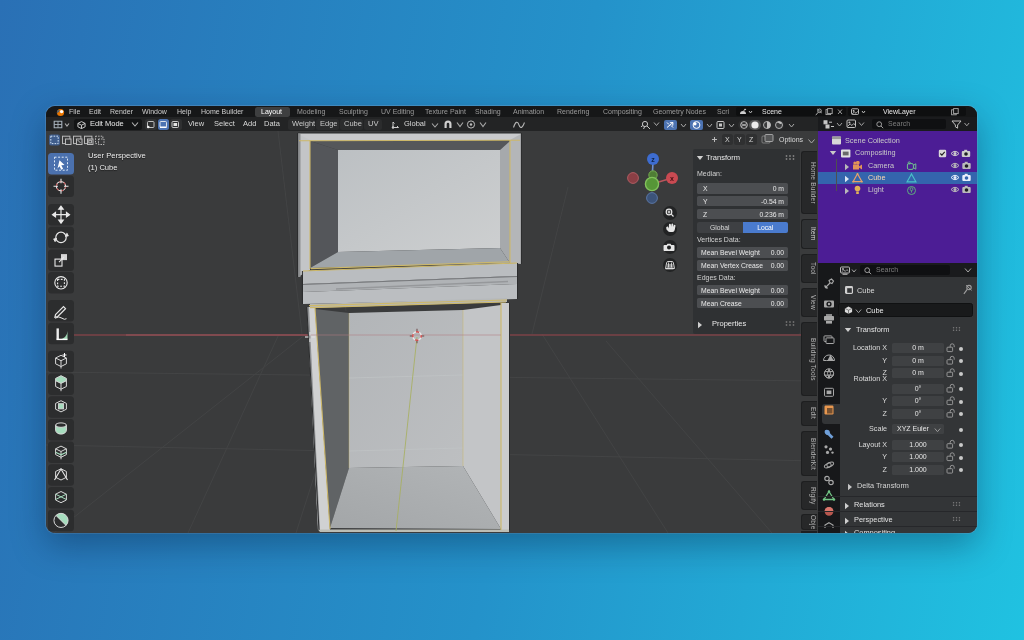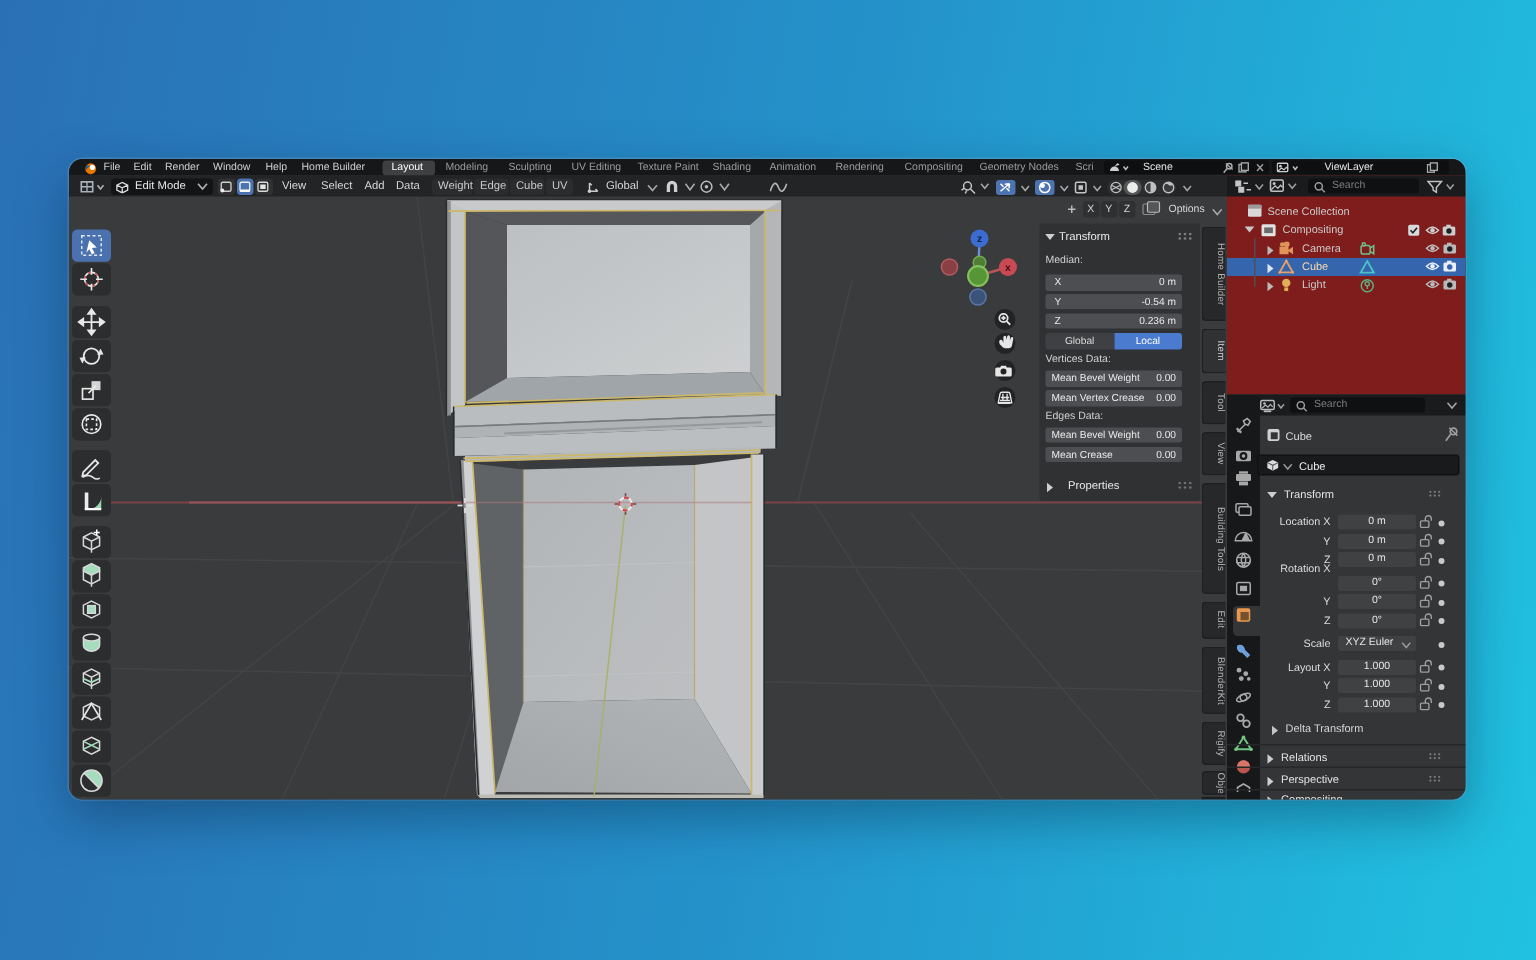--- a/index.html
+++ b/index.html
@@ -24,21 +24,21 @@
   .nfield { position:absolute; left:4px; width:91px; height:10.6px; background:#4c4e51; border-radius:1.5px;
             font-size:6.8px; color:#e9e9e9; line-height:11px; }
   .nfield .l { position:absolute; left:6px; }  .nfield .r { position:absolute; right:4px; }
   .nlab { position:absolute; left:4px; font-size:7px; color:#d2d2d2; }
   
   .vtab { position:absolute; left:755px; width:16px; background:#272829; border:1px solid #1e1f20; border-right:none;
           border-radius:3px 0 0 3px; color:#b4b4b4; font-size:6.5px;
           writing-mode:vertical-rl; text-align:center; letter-spacing:.2px; }
   .vtab.act { background:#2f3133; color:#d8d8d8; }
   
-  #outl { position:absolute; left:772px; top:11px; width:159px; height:146px; background:#7f1d1d; }
+  #outl { position:absolute; left:772px; top:11px; width:159px; height:146px; background:#4c1d95; }
   #outl .hdr { position:absolute; left:0; top:0; width:159px; height:14px; background:#1a1b1d; }
   .orow { position:absolute; left:0; width:159px; height:11.5px; font-size:7.3px; color:#c9c9c9; line-height:12px; }
   
   #props { position:absolute; left:772px; top:157px; width:159px; height:270px; background:#333537; }
   #ptabs { position:absolute; left:0; top:0; width:22px; height:270px; background:#17181a; }
   #pmain { position:absolute; left:22px; top:0; width:137px; height:270px; }
   #phdr  { position:absolute; left:0px; top:0; width:137px; height:14px; background:#1a1b1d; }
   .pfield { position:absolute; left:52px; width:52px; height:10.4px; background:#3f4143; border-radius:1.5px;
             font-size:7px; color:#e6e6e6; text-align:center; line-height:10.8px; }
   .plab { position:absolute; width:47px; text-align:right; font-size:7.2px; color:#dcdcdc; line-height:10.4px; }
@@ -353,20 +353,40 @@
       </g>
       <circle cx="115" cy="5" r="3.6" fill="#ececec"></circle>
       <circle cx="127" cy="5" r="3.5" fill="#3a3b3c" stroke="#c0c0c0" stroke-width="0.9"></circle>
         <path d="M127 1.5 a3.5 3.5 0 0 1 0 7 z" fill="#c0c0c0"></path>
       <circle cx="139" cy="5" r="3.5" fill="#3a3b3c" stroke="#c0c0c0" stroke-width="0.9"></circle>
         <path d="M136 3.2 a3.5 3.5 0 0 1 6 0 q-1.5 1.4 -3 0 q-1.5 -1.4 -3 0 z" fill="#c0c0c0"></path>
       <path d="M149 4 l2.5 3 l2.5 -3" stroke="#a8a8a8" fill="none"></path>
     </svg>
   </div>
 
+  <div id="vtopleft" class="ab" style="left:0;top:28px;width:200px;height:50px">
+    <svg class="ab" style="left:3px;top:0" width="58" height="12" viewBox="0 0 58 12">
+      <rect x="0" y="0.5" width="11" height="11" rx="2" fill="#3f5d8c"></rect>
+      <rect x="1.8" y="2.2" width="7.4" height="7.4" fill="none" stroke="#cfe0f4" stroke-width="1" stroke-dasharray="1.6 1.2"></rect>
+      <g fill="none" stroke="#b9b9b9" stroke-width="1">
+        <rect x="13.5" y="2.2" width="7.4" height="7.4"></rect>
+          <rect x="16.5" y="5" width="5.5" height="5.5" fill="#3a3b3c"></rect>
+        <rect x="24.5" y="2.2" width="7.4" height="7.4"></rect>
+          <rect x="27.5" y="5" width="5.5" height="5.5" fill="#3a3b3c"></rect>
+          <path d="M28.6 6 l3 3"></path>
+        <rect x="35.5" y="2.2" width="7.4" height="7.4"></rect>
+          <rect x="38.5" y="5" width="5.5" height="5.5" fill="#3a3b3c"></rect>
+          <rect x="39.8" y="6.3" width="2.6" height="2.6"></rect>
+        <rect x="46.5" y="2.2" width="7.4" height="7.4" stroke-dasharray="1.5 1.1"></rect>
+          <rect x="49.5" y="5" width="5.5" height="5.5" fill="#3a3b3c" stroke-dasharray="1.5 1.1"></rect>
+      </g>
+    </svg>
+    <div class="ab novr" style="left:42px;top:17px;font-size:7.6px;color:#ececec;text-shadow:0 1px 1px rgba(0,0,0,.6)">User Perspective</div>
+    <div class="ab novr" style="left:42px;top:29px;font-size:7.6px;color:#ececec;text-shadow:0 1px 1px rgba(0,0,0,.6)">(1) Cube</div>
+  </div>
 
   <div id="ltools" class="ab" style="left:2px;top:0;width:27px;height:427px">
     <svg width="27" height="427" viewBox="0 0 27 427">
       <g>
         <rect x="0" y="47" width="26" height="21.5" rx="3.5" fill="#4b71ae"></rect>
         <rect x="0" y="69.5" width="26" height="21.5" rx="3.5" fill="#2c2d2e"></rect>
         <rect x="0" y="98" width="26" height="21.5" rx="3.5" fill="#2c2d2e"></rect>
         <rect x="0" y="120.7" width="26" height="21.5" rx="3.5" fill="#2c2d2e"></rect>
         <rect x="0" y="143.4" width="26" height="21.5" rx="3.5" fill="#2c2d2e"></rect>
         <rect x="0" y="166.1" width="26" height="21.5" rx="3.5" fill="#2c2d2e"></rect>

